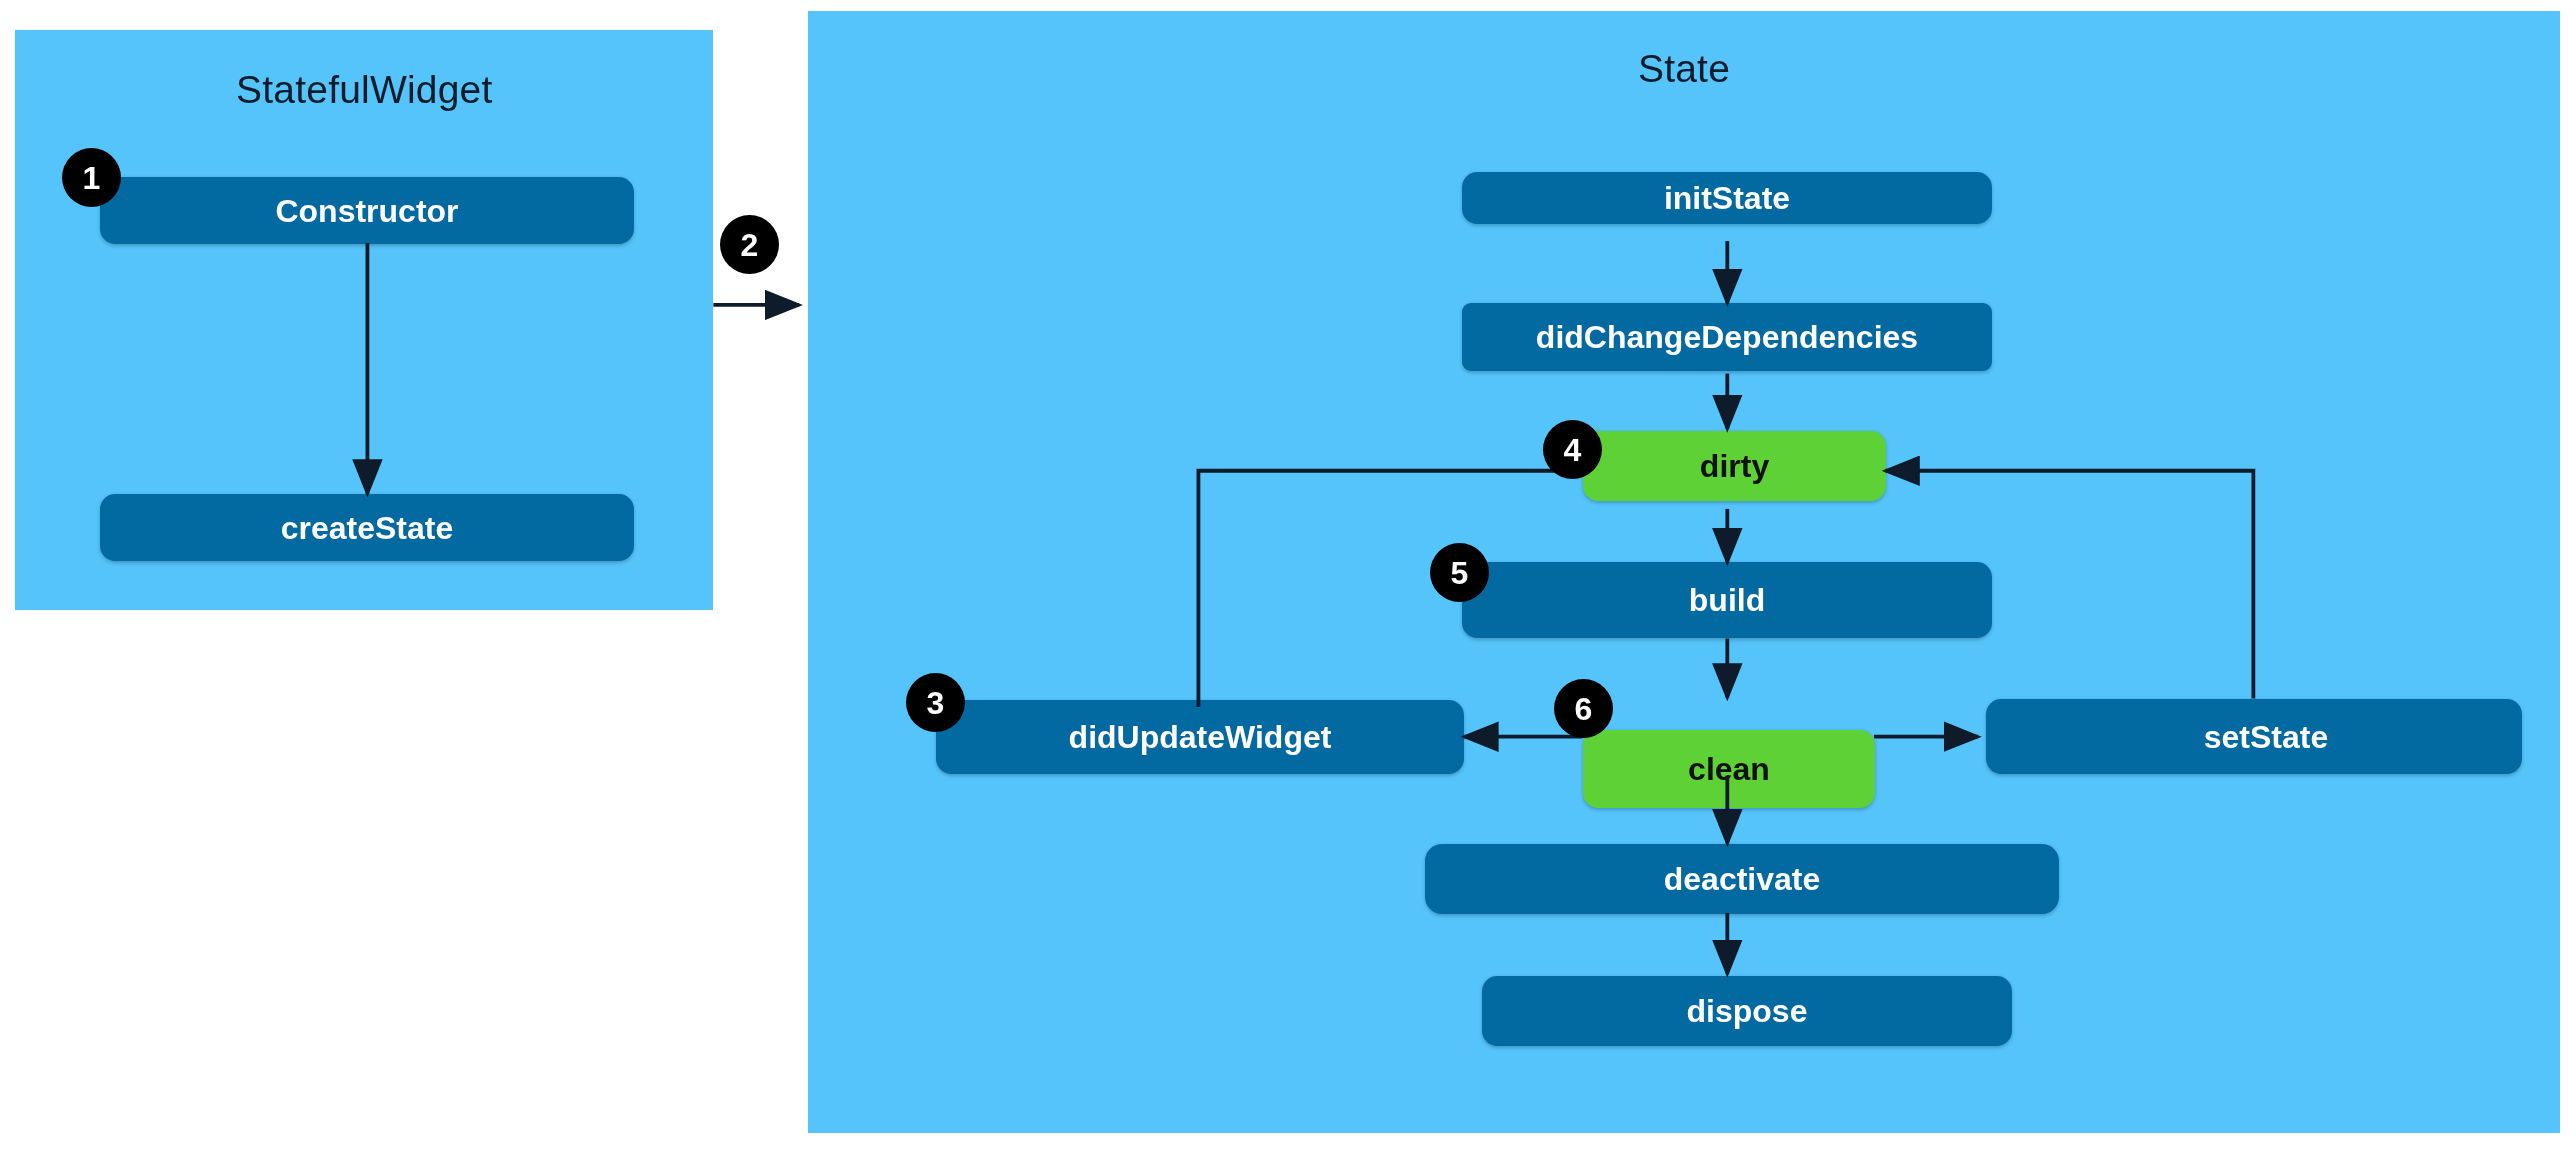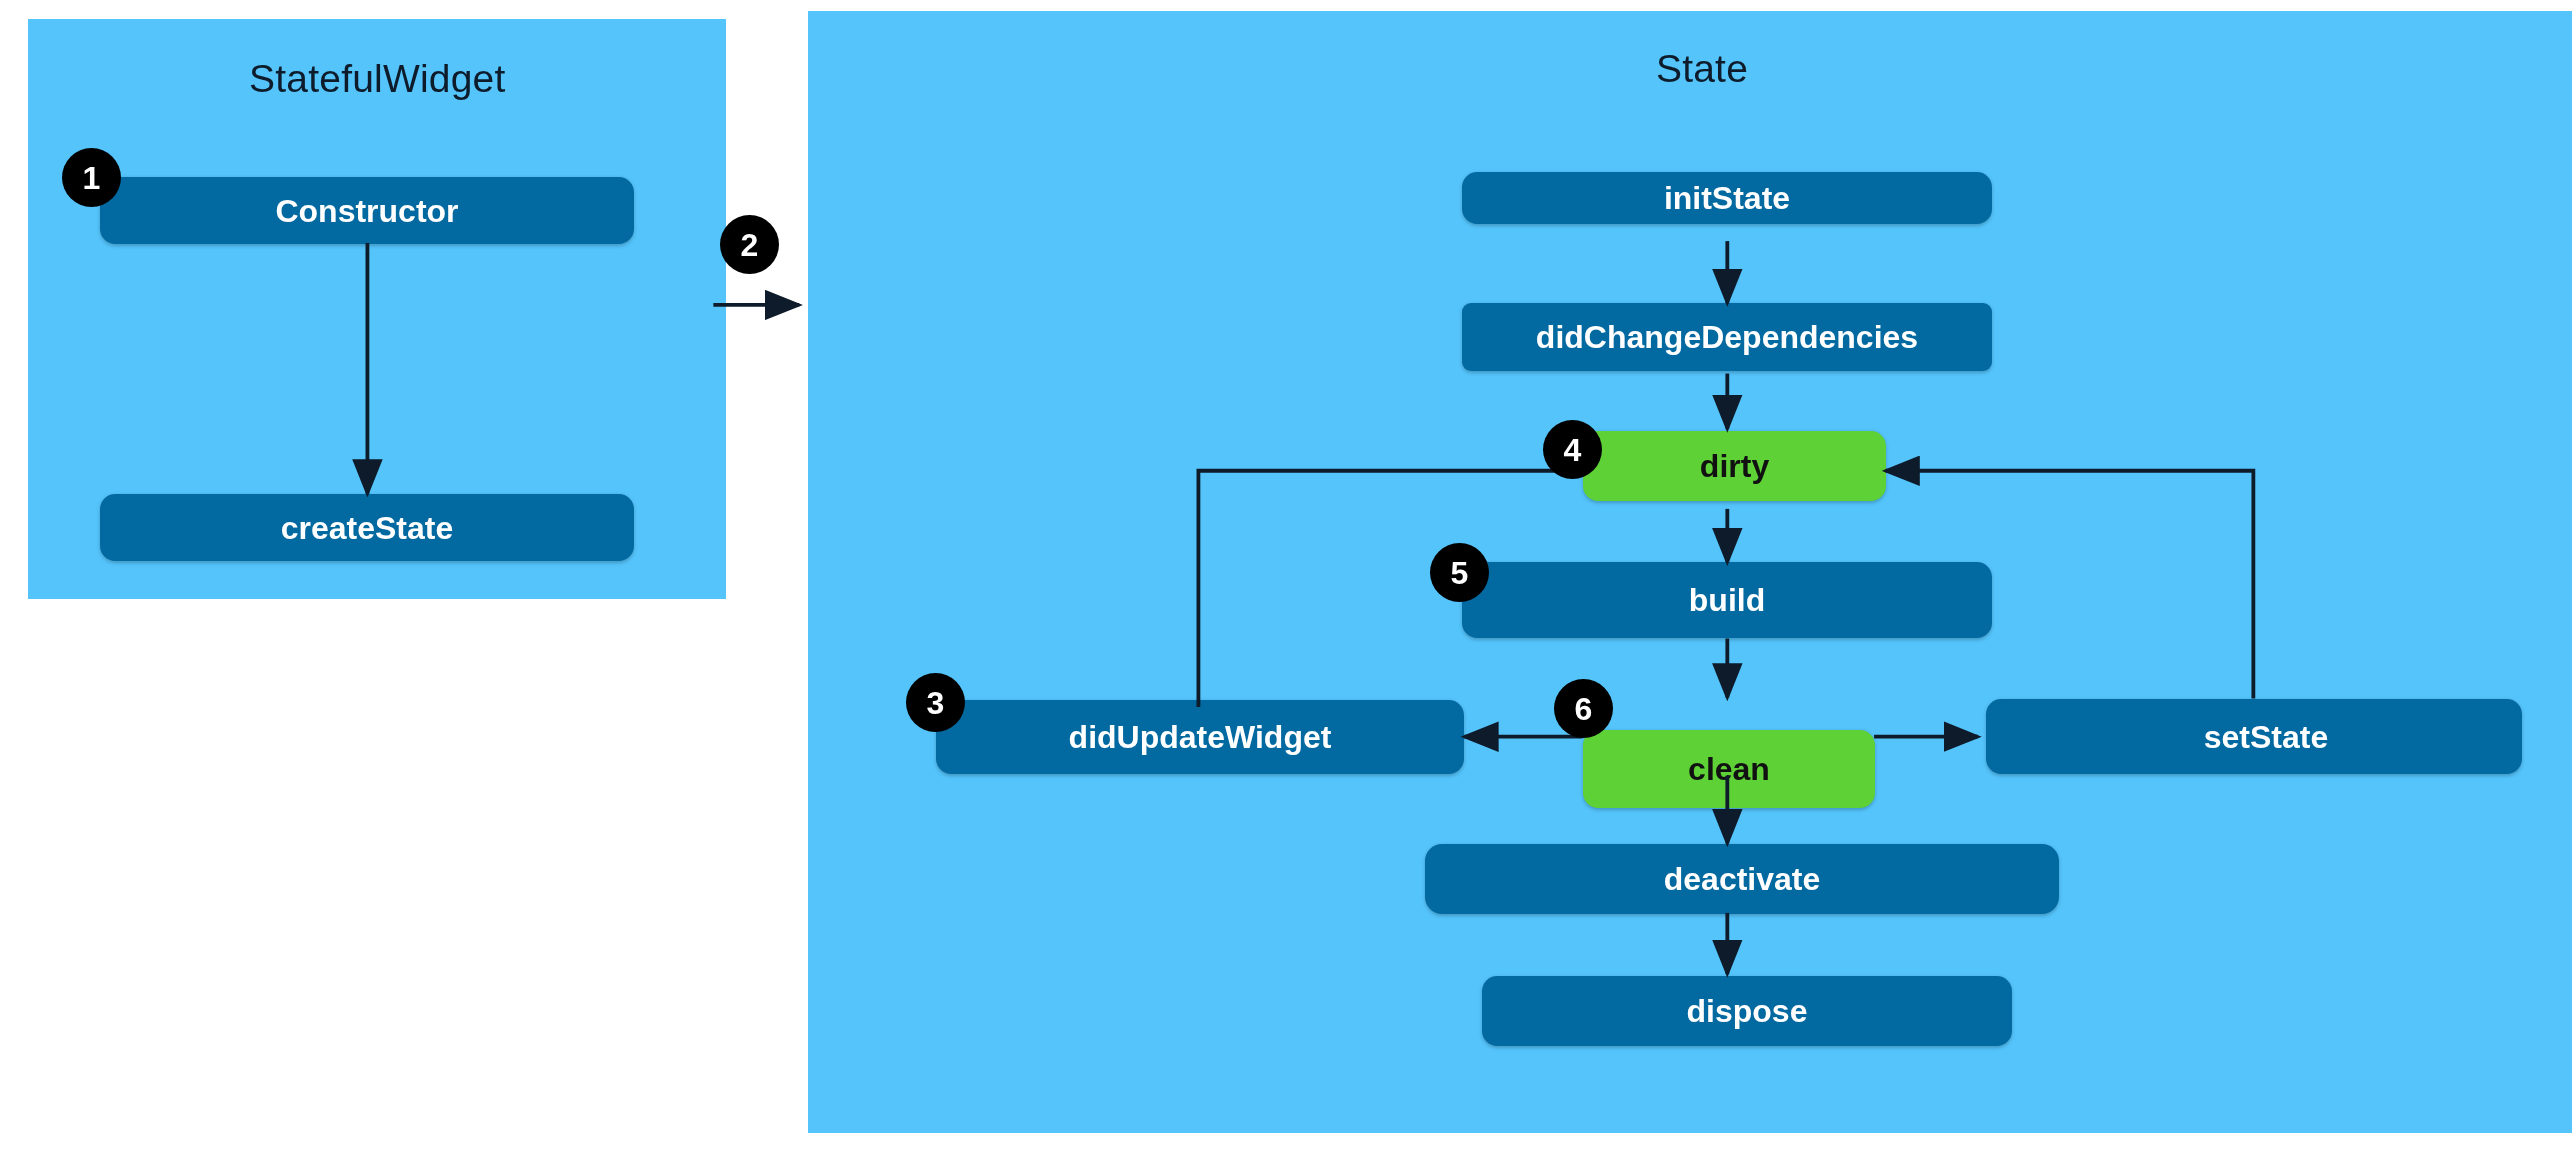--- a/index.html
+++ b/index.html
@@ -22,31 +22,29 @@
     height: 1155px;
   }
 
   
   .panel {
     position: absolute;
     background: #54c4fb;
   }
   #panel-stateful {
     left: 15.3px;
-    top: 19px;
+    top: 30px;
     width: 698px;
     height: 580px;
-    margin-left: 13px;
   }
   #panel-state {
     left: 808px;
     top: 11.4px;
     width: 1752px;
     height: 1122px;
-    padding-left: 12px;
   }
   .panel-title {
     position: absolute;
     width: 100%;
     text-align: center;
     color: #0d1b2a;
     font-size: 39px;
     font-weight: 400;
     letter-spacing: 0.2px;
   }

